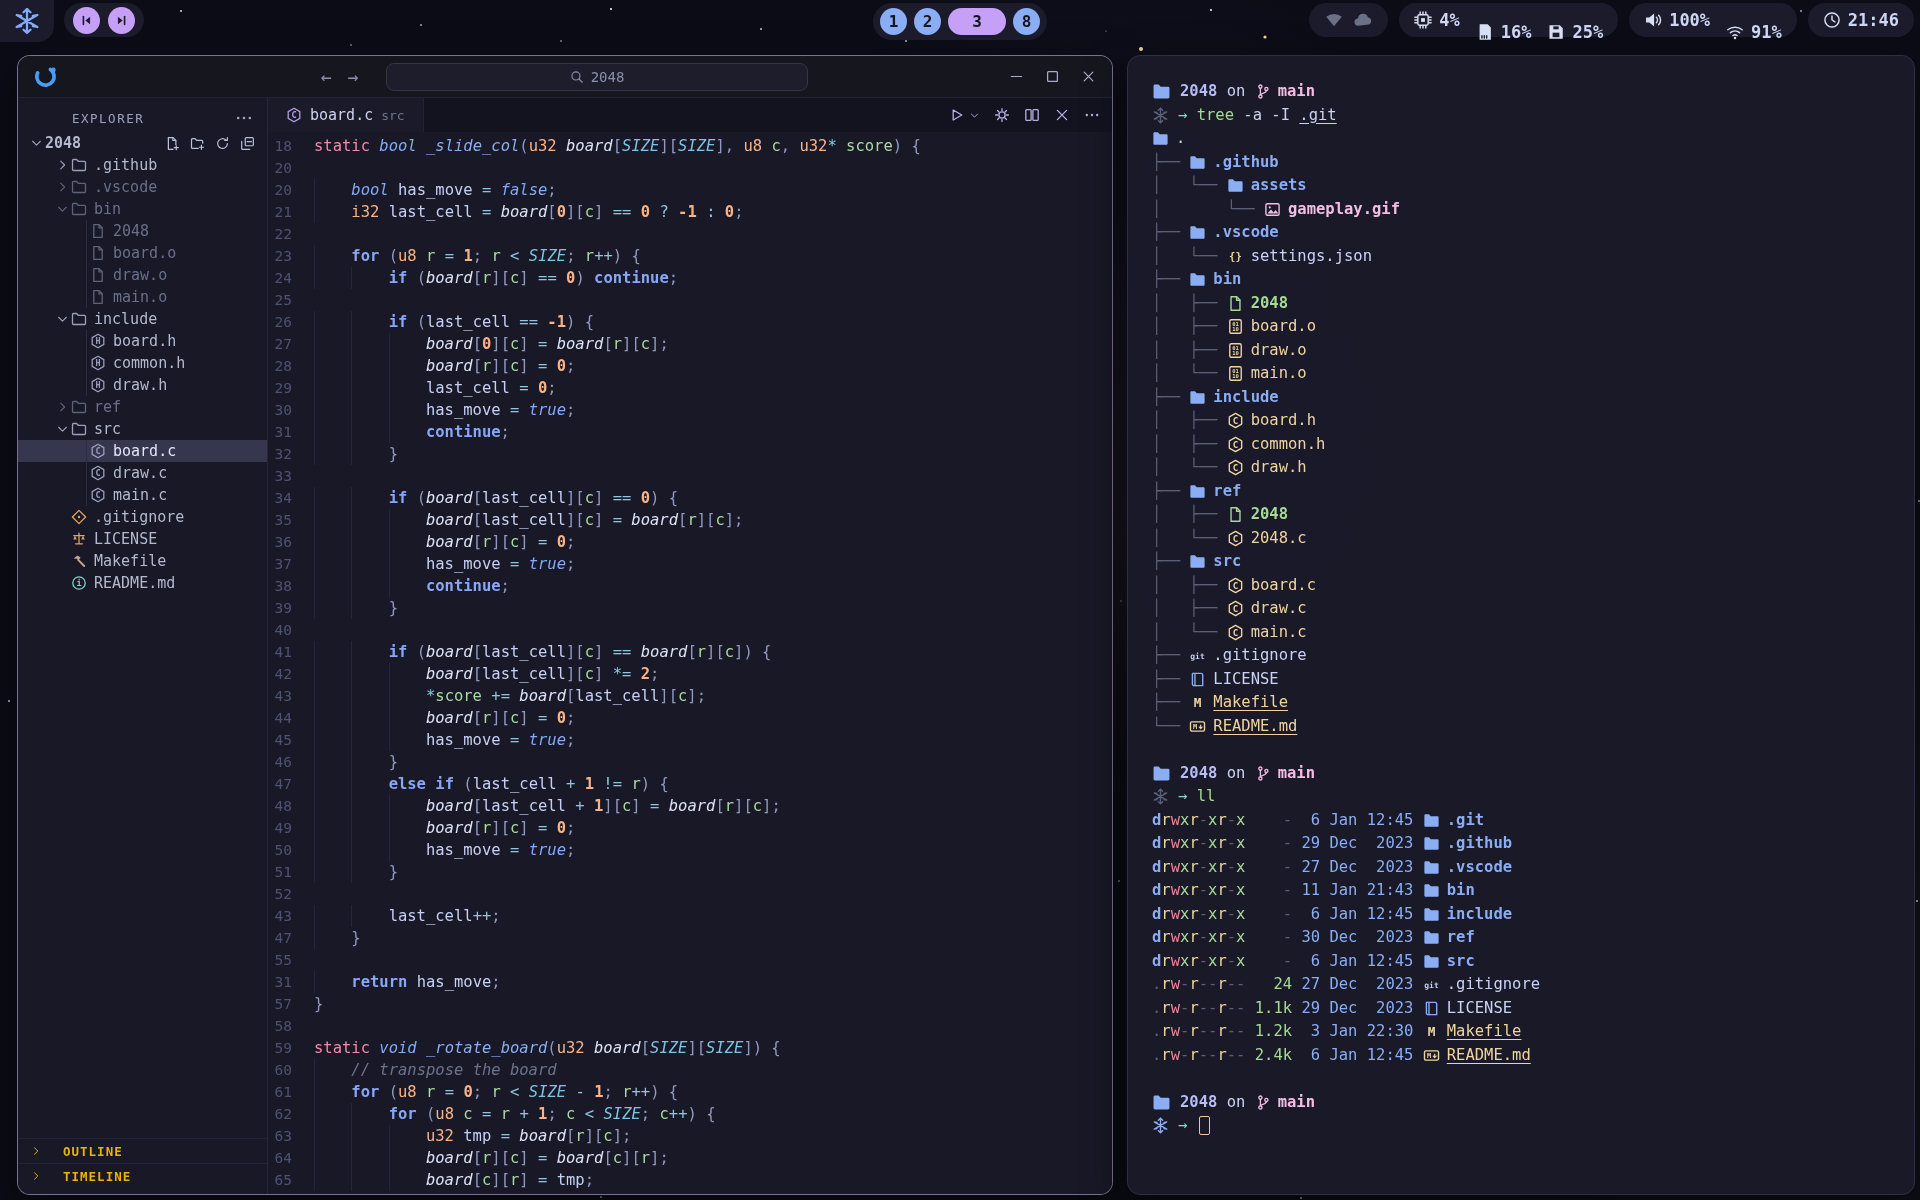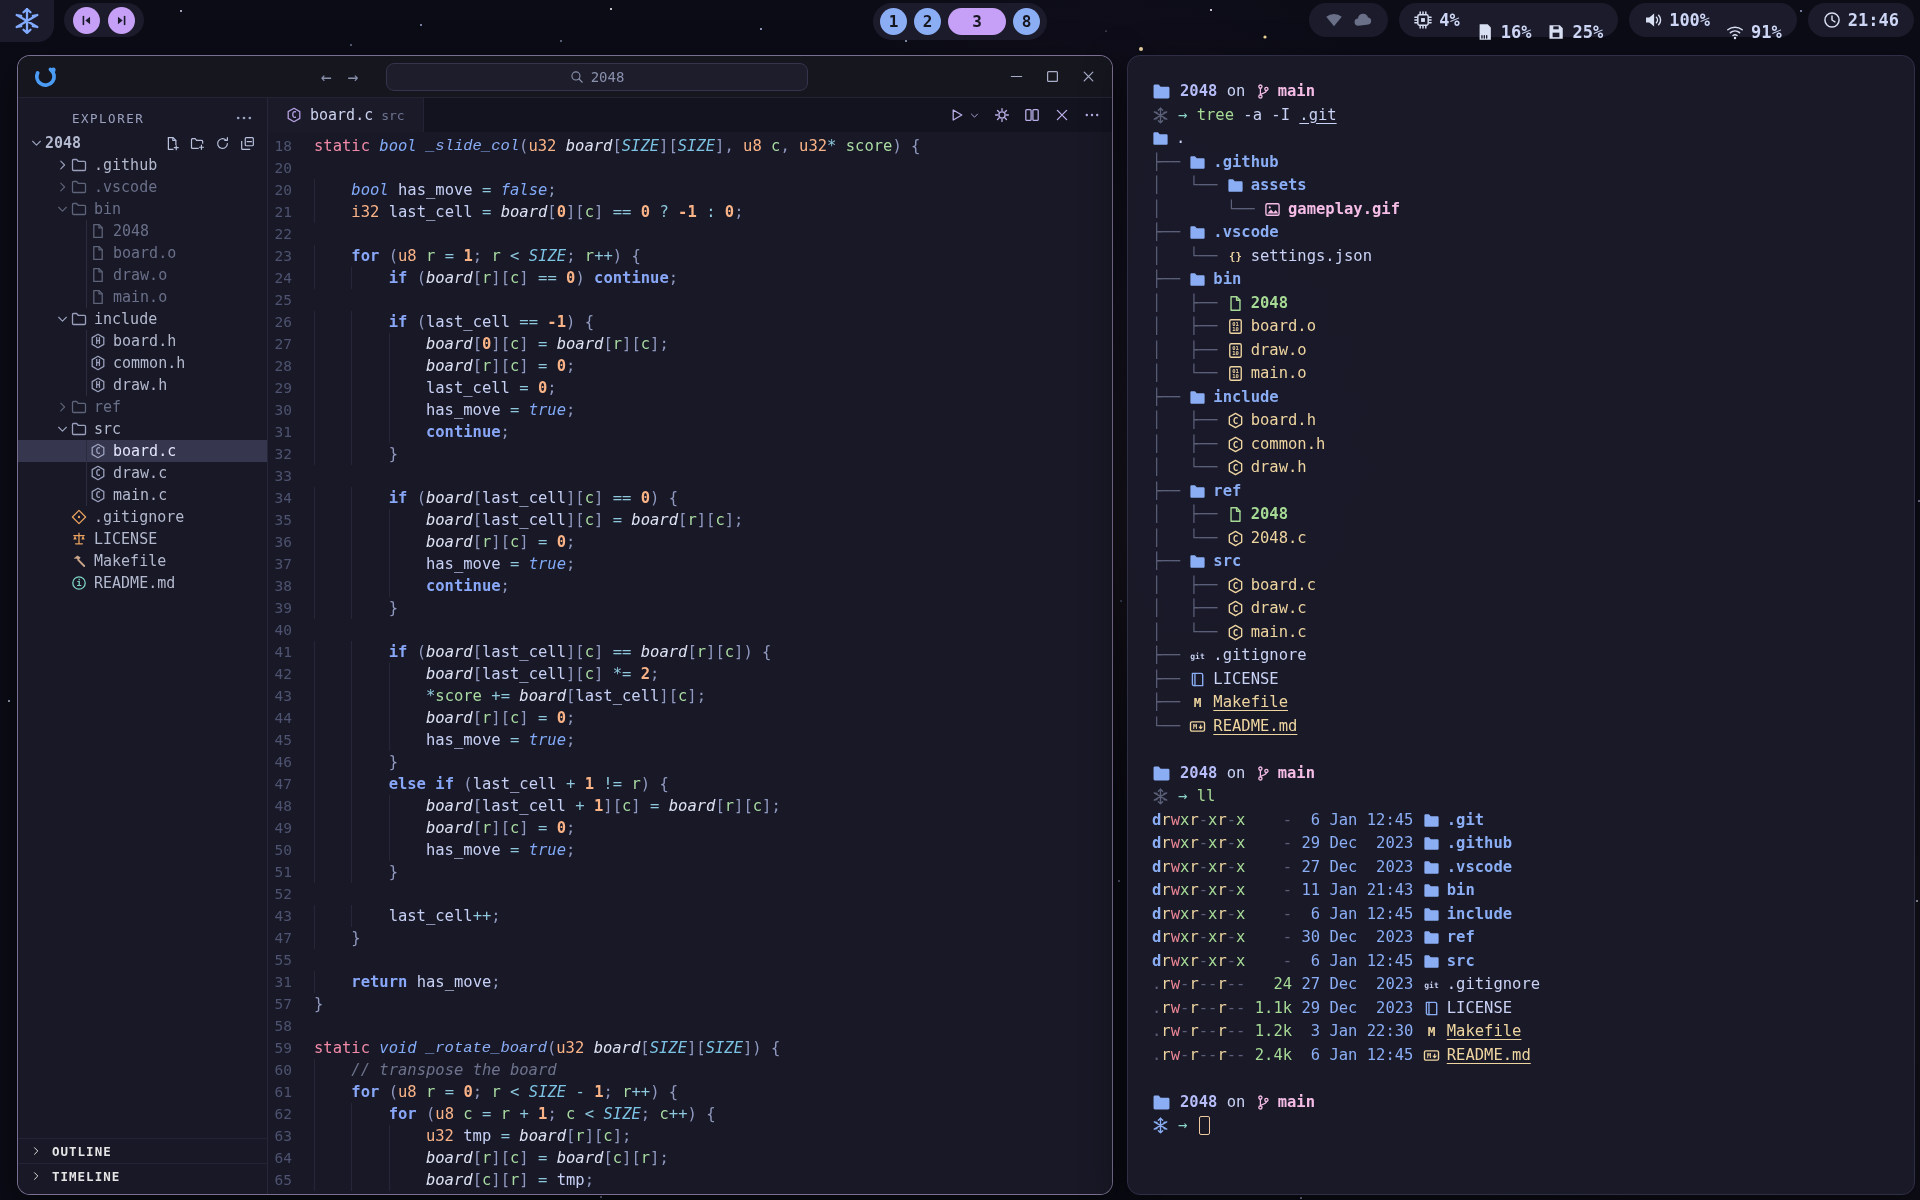--- a/index.html
+++ b/index.html
@@ -70,21 +70,21 @@
   .tree-row.dim { color:#6a7089; }
   .tree-row.dim .ic { color:#5d6378; }
   .tree-row.selected { background:#36364e; color:#e2e6fa; }
   .tree-row .chev { width:17px; color:#9aa0bc; }
   .tree-row .chev .ic, .tree-row .chev { height:14px; }
   .tree-row .ficon { color:#9aa0bc; margin-right:7px; }
   .tree-row .guide { position:absolute; left:68px; top:0; bottom:0; width:1px; background:#2c2c40; }
   .root-actions { margin-left:auto; margin-right:12px; display:flex; gap:10px; color:#b8c0dc; }
   .root-actions .ic { width:15px; height:15px; }
   .side-bottom { position:absolute; bottom:6px; left:0; right:0; }
-  .panel-row { height:25px; display:flex; align-items:center; gap:10px; padding-left:12px; border-top:1px solid #232336; color:#e5e5e5; font-size:12.5px; letter-spacing:1px; font-weight:bold; }
+  .panel-row { height:25px; display:flex; align-items:center; gap:21px; padding-left:12px; border-top:1px solid #232336; color:#eab308; font-size:12.5px; letter-spacing:1px; font-weight:bold; }
   .panel-row .ic { width:12px; height:12px; }
   
   .editor { flex:1; display:flex; flex-direction:column; background:#181826; }
   .tabbar { height:34px; background:#131320; display:flex; align-items:stretch; position:relative; }
   .tab { display:flex; align-items:center; gap:8px; padding:0 18px; background:#1a1a29; border-right:1px solid #232336; font-size:15px; color:#ccd2ee; }
   .tab .ic { color:#b4a0e0; width:16px; height:16px; }
   .tab .hint { color:#6e7491; font-size:13px; }
   .ed-actions { position:absolute; right:12px; top:0; bottom:0; display:flex; align-items:center; gap:14px; color:#b9aee6; }
   .ed-actions .ic { width:16px; height:16px; }
   .ed-actions .mini { width:11px; height:11px; margin-left:-10px; }
@@ -96,21 +96,21 @@
   .cs { color:#f38ba8; }
   .ct { color:#82aaf8; font-style:italic; }
   .cu { color:#fab387; }
   .cn { color:#fab387; font-weight:bold; }
   .co { color:#8ec8dd; }
   .cp { color:#9099c0; }
   .cv { color:#c6d0f5; }
   .cb { color:#dde2f4; font-style:italic; }
   .cg { color:#a9dba2; }
   .cz { color:#7dc4e4; font-style:italic; }
-  .cf { color:#8aadf4; font-style:italic;font-family:Liberation Mono, monospace; }
+  .cf { color:#8aadf4; font-style:italic; }
   .cc { color:#6e738d; font-style:italic; }
   
   #terminal { left:1127px; width:788px; background:rgba(26,26,41,.97); border:1px solid #2e2e46; padding:24px 0 0 24px; font-size:15.5px; }
   .trow { height:23.5px; line-height:23.5px; white-space:pre; display:flex; align-items:center; }
   .trow .ic { width:19px; height:19px; margin-right:9px; }
   .trow .ic.tight { margin-right:7px; }
   .dir { color:#8aadf4; font-weight:bold; }
   .yel { color:#eed49f; }
   .grn { color:#a6da95; }
   .grnb { color:#a6da95; font-weight:bold; }

